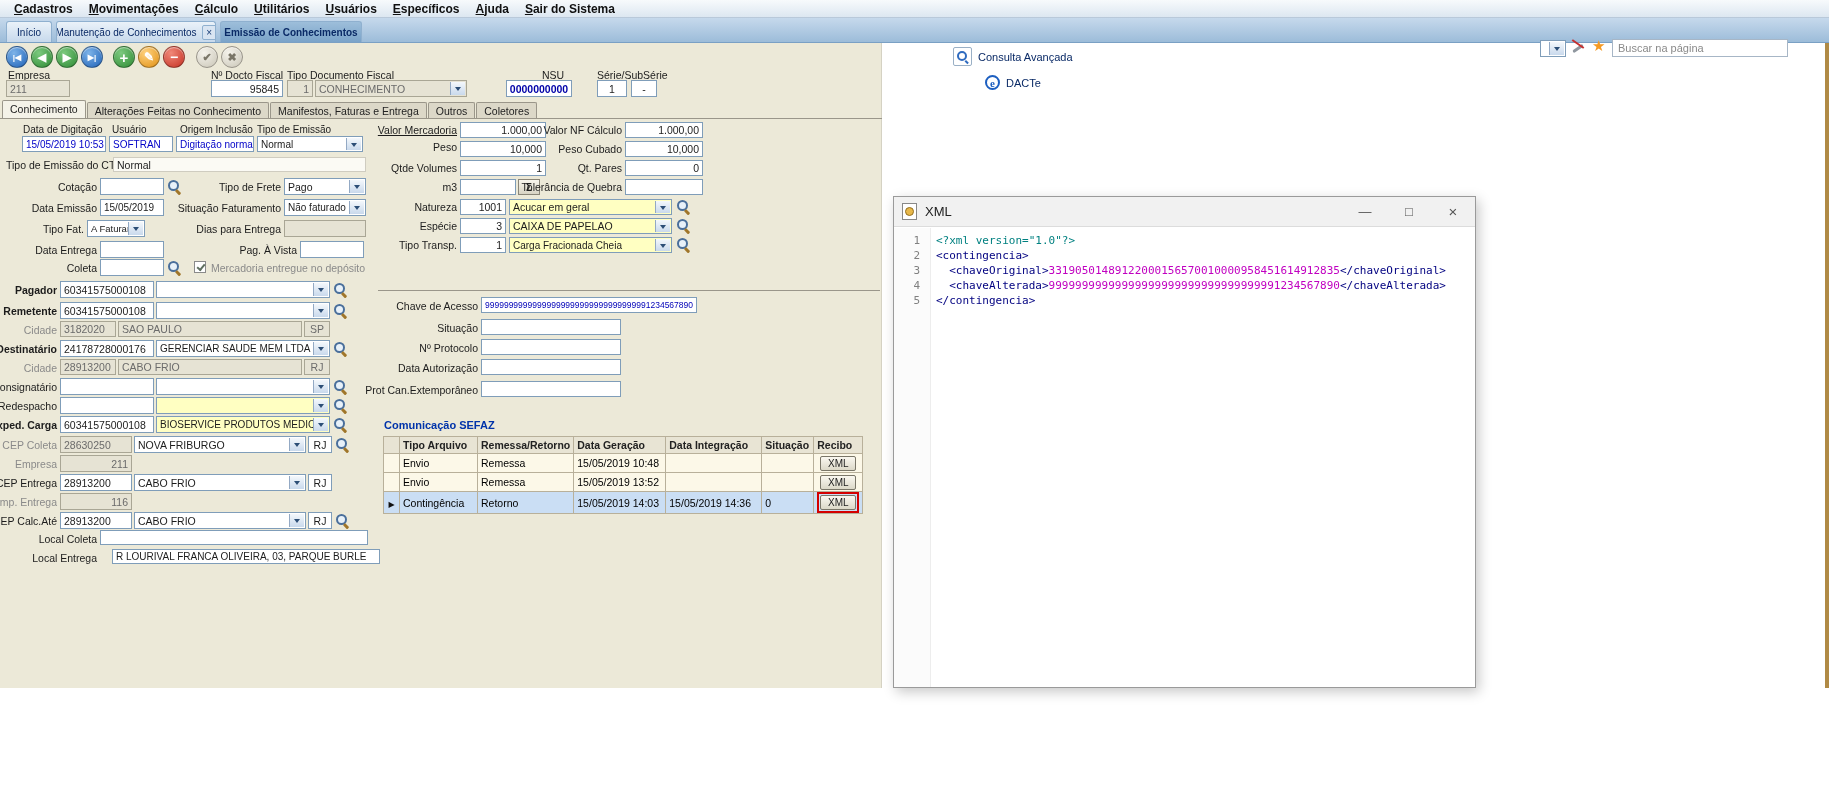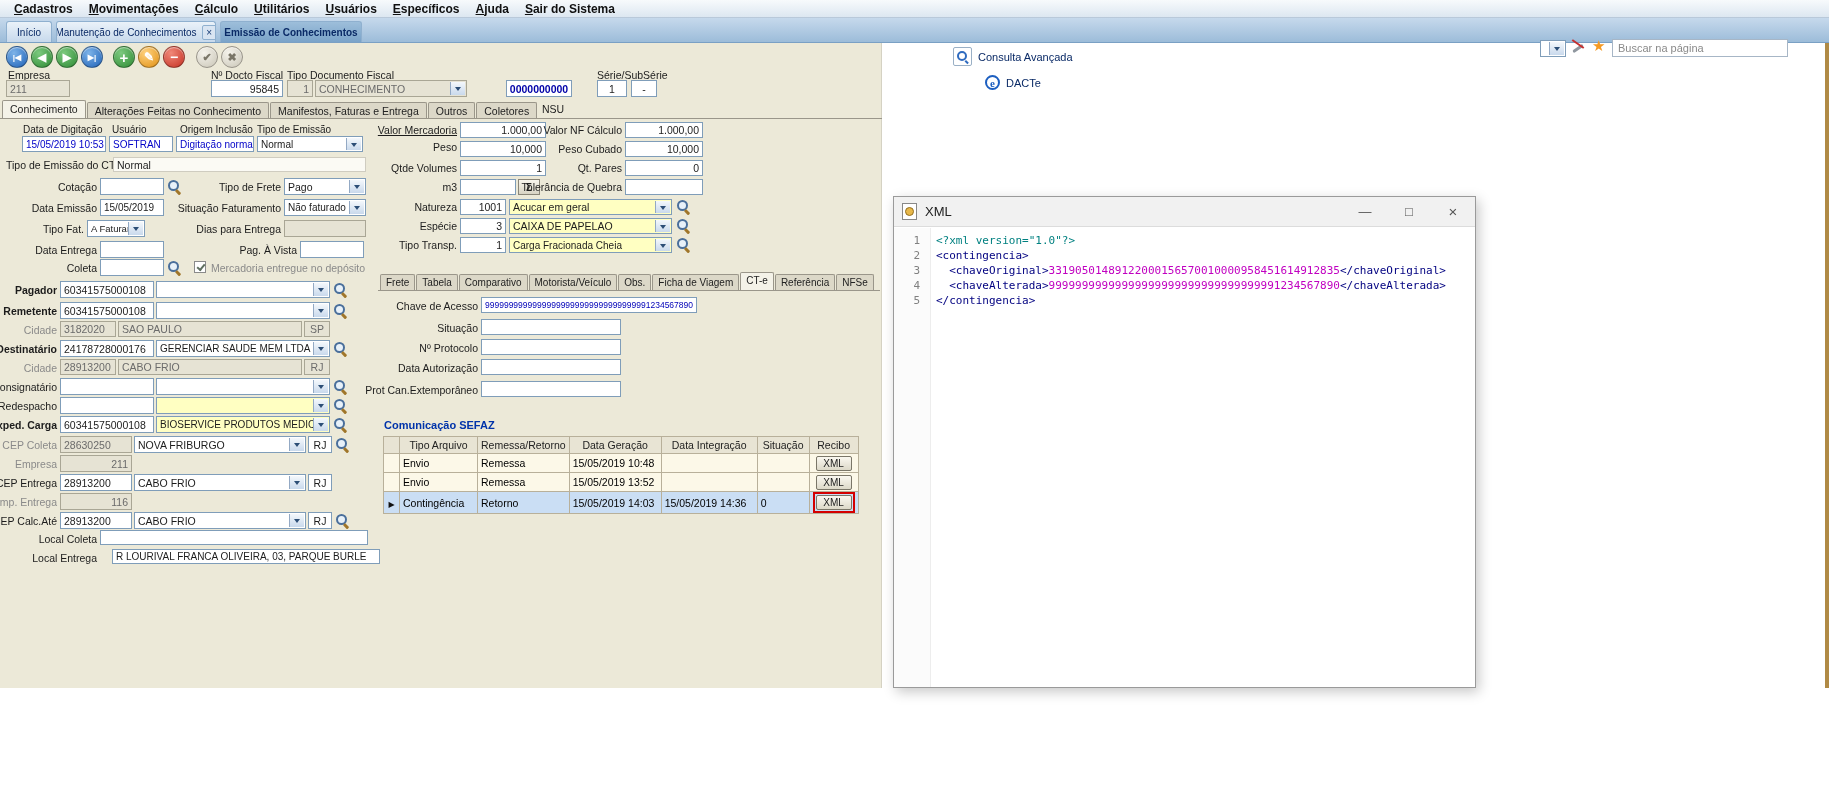--- a/index.html
+++ b/index.html
@@ -75,21 +75,21 @@
   
   .dtabs{position:absolute;left:380px;top:272px;height:18px;display:flex;align-items:flex-end;}
   .dtab{padding:2px 5px;font-size:10px;background:#dcd8c8;border:1px solid #9a968a;border-bottom:none;border-radius:2px 2px 0 0;margin-right:1px;color:#222;cursor:pointer;height:16px;box-sizing:border-box;white-space:nowrap;}
   .dtab.active{background:#f4f2e8;height:18px;}
   .dtabline{position:absolute;left:378px;top:290px;width:502px;height:1px;background:#9a968a;}
 
   
   .sefaz-title{position:absolute;left:384px;top:419px;font-size:11px;font-weight:bold;color:#0033aa;}
   .grid{position:absolute;left:383px;top:436px;border-collapse:collapse;table-layout:fixed;background:#fff;}
   .grid th,.grid td{border:1px solid #b8b09a;font-size:10.5px;padding:0 3px;height:17px;box-sizing:border-box;white-space:nowrap;overflow:hidden;text-align:left;}
-  .grid th{background:#e8e4d4;font-weight:normal;text-align:center;color:#222;}
+  .grid th{background:#e8e4d4;font-weight:bold;text-align:left;color:#222;}
   .grid td{height:19px;}
   .cream td{background:#fcf8e8;}
   .selrow td{background:#cadef4;}
   .selcell{text-align:center !important;}
   .rowmark{font-size:8px;color:#111;}
   .reccell{text-align:center !important;}
   .xmlbtn{width:36px;height:15px;font:10px "Liberation Sans",sans-serif;background:linear-gradient(#faf8f0,#dcd8c8);border:1px solid #7a7668;border-radius:2px;display:inline-flex;align-items:center;justify-content:center;cursor:pointer;padding:0;color:#222;}
   .hlbox{display:inline-block;border:2px solid #d40000;padding:1px;line-height:0;}
 
   
@@ -158,21 +158,21 @@
   <span class="flbl" style="left:8px;top:69px;">Empresa</span>
   <div class="fld dis" style="left:6px;top:80px;width:64px;">211</div>
   <span class="flbl" style="left:211px;top:69px;">Nº Docto Fiscal</span>
   <div class="fld num" style="left:211px;top:80px;width:72px;">95845</div>
   <span class="flbl" style="left:287px;top:69px;">Tipo Documento Fiscal</span>
   <div class="fld dis num" style="left:287px;top:80px;width:26px;">1</div>
   <div class="fld dis combo" style="left:315px;top:80px;width:152px;">
     <span>CONHECIMENTO</span>
     <span class="arrow"></span>
   </div>
-  <span class="flbl" style="left:542px;top:69px;margin-top:34px;">NSU</span>
+  <span class="flbl" style="left:542px;top:69px;">NSU</span>
   <div class="fld ctr" style="left:506px;top:80px;width:66px;color:#0000a8;font-weight:bold;">0000000000</div>
   <span class="flbl" style="left:597px;top:69px;">Série/SubSérie</span>
   <div class="fld ctr" style="left:597px;top:80px;width:30px;">1</div>
   <div class="fld ctr" style="left:631px;top:80px;width:26px;">-</div>
 
   <div class="action-link" style="left:953px;top:47px;">
     <span class="ca-icon"></span>
     <span>Consulta Avançada</span>
   </div>
   <div class="action-link" style="left:985px;top:75px;">
@@ -375,31 +375,20 @@
   <span class="mag-icon" style="left:676px;top:218px;"></span>
 
   <span class="flbl" style="right:1372px;top:239px;">Tipo Transp.</span>
   <div class="fld h16 num" style="left:460px;top:237px;width:46px;">1</div>
   <div class="fld h16 combo yel f10" style="left:509px;top:237px;width:163px;">
     <span>Carga Fracionada Cheia</span>
     <span class="arrow"></span>
   </div>
   <span class="mag-icon" style="left:676px;top:237px;"></span>
 
-  <div class="dtabs">
-    <div class="dtab">Frete</div>
-    <div class="dtab">Tabela</div>
-    <div class="dtab">Comparativo</div>
-    <div class="dtab">Motorista/Veículo</div>
-    <div class="dtab">Obs.</div>
-    <div class="dtab">Ficha de Viagem</div>
-    <div class="dtab active">CT-e</div>
-    <div class="dtab">Referência</div>
-    <div class="dtab">NFSe</div>
-  </div>
   <div class="dtabline"></div>
 
   <span class="flbl" style="right:1351px;top:300px;">Chave de Acesso</span>
   <div class="fld h16" style="left:481px;top:297px;width:216px;font-size:8.5px;color:#0000b8;letter-spacing:0;">99999999999999999999999999999999991234567890</div>
   <span class="flbl" style="right:1351px;top:322px;">Situação</span>
   <div class="fld h16" style="left:481px;top:319px;width:140px;"></div>
   <span class="flbl" style="right:1351px;top:342px;">Nº Protocolo</span>
   <div class="fld h16" style="left:481px;top:339px;width:140px;"></div>
   <span class="flbl" style="right:1351px;top:362px;">Data Autorização</span>
   <div class="fld h16" style="left:481px;top:359px;width:140px;"></div>

